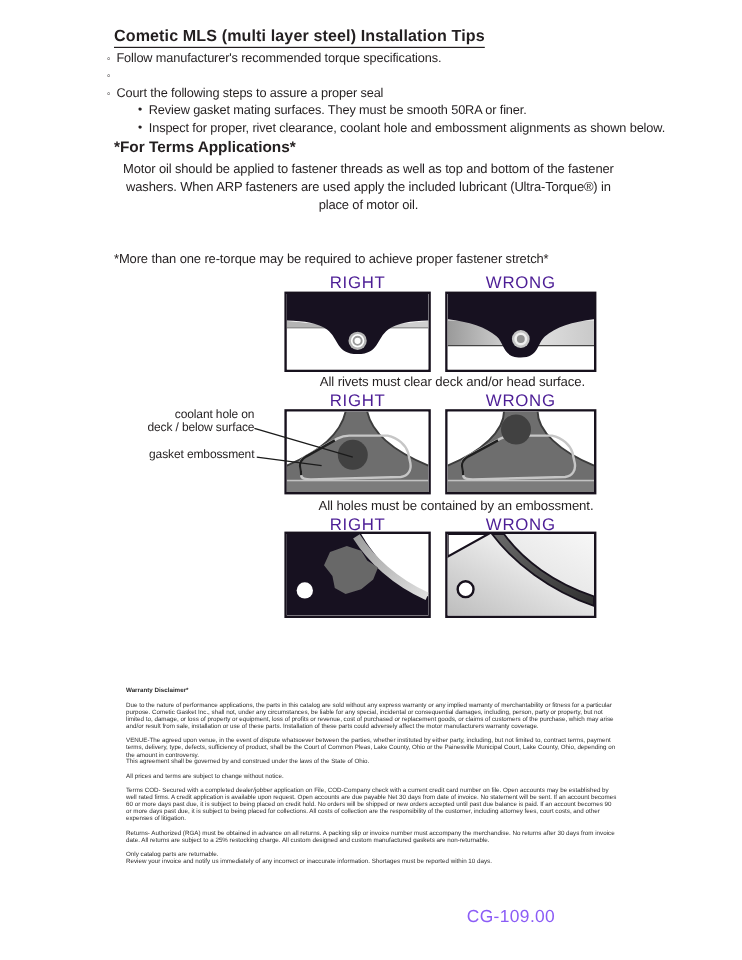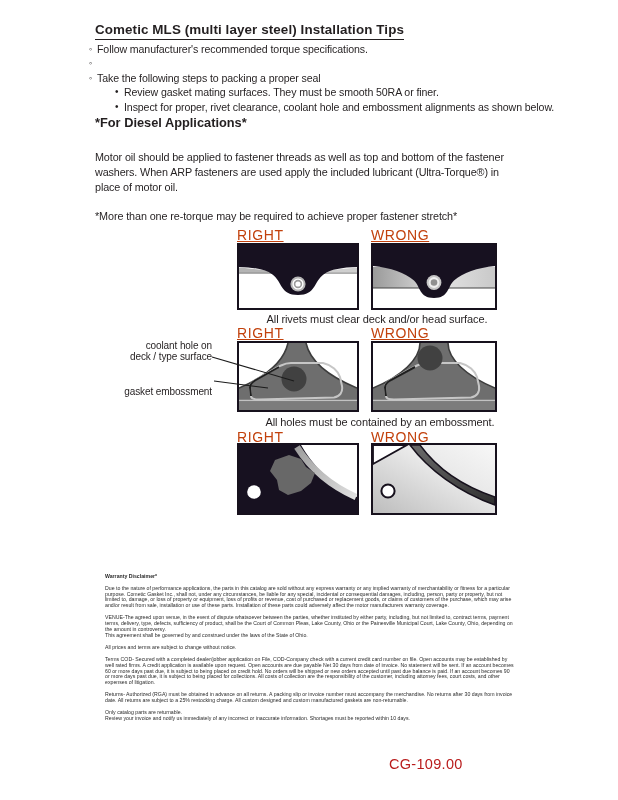--- a/index.html
+++ b/index.html
@@ -12,75 +12,75 @@
   .bullets{position:absolute;left:89px;top:42px;font-size:10.6px;line-height:14.4px;
            letter-spacing:-.1px;}
   .b-row{display:flex;}
   .b-row .mk{width:8px;flex:none;font-size:9px;}
   .b-row.sub{margin-left:26px;}
   .b-row.sub .mk{width:9px;font-size:10px;}
 
   .sec-head{position:absolute;left:95px;top:115px;font-size:12.8px;font-weight:bold;}
   .para{position:absolute;left:95px;width:424px;font-size:10.8px;line-height:15px;
         letter-spacing:-.12px;}
-  .p1{top:150px;}
+  .p1{top:134px;text-align:center;}
   .p2{top:167px;}
   .note{position:absolute;left:95px;top:210px;font-size:10.8px;letter-spacing:-.1px;text-align:center;}
 
-  .fig-label{position:absolute;font-size:14px;letter-spacing:.6px;text-align:left;color:#c2410c;text-decoration:underline;}
+  .fig-label{position:absolute;font-size:14px;letter-spacing:.6px;text-align:center;color:#4c1d95;}
   .fig-box{position:absolute;border:2px solid #17111d;box-sizing:border-box;background:#fff;}
   .fig-box svg{display:block;width:100%;height:100%;}
   .fig-caption{position:absolute;font-size:11px;line-height:13px;letter-spacing:-.1px;
                white-space:pre-line;text-align:center;}
 
   .anno{position:absolute;font-size:10px;line-height:11.4px;text-align:right;
         letter-spacing:-.1px;white-space:pre-line;}
   .leader{position:absolute;left:206px;top:347px;width:96px;height:44px;z-index:5;}
 
   .legal{position:absolute;left:105px;top:573px;width:820px;
          transform:scale(.5);transform-origin:0 0;
          font-size:10.4px;line-height:11.8px;color:#2b2b2b;}
   .legal p{margin:0 0 12px 0;}
   .legal p.tight{margin-bottom:0;}
   .legal .lh{font-weight:bold;margin-bottom:12px;}
 
-  .page-code{position:absolute;left:389px;top:756px;font-size:14.5px;letter-spacing:.3px;color:#b91c1c;}
+  .page-code{position:absolute;left:389px;top:756px;font-size:14.5px;letter-spacing:.3px;color:#8b5cf6;}
 
   .ink{fill:var(--ink,#171120);}
 </style>
 </head>
 <body>
 
 <div class="page">
 
   <div class="title">Cometic MLS (multi layer steel) Installation Tips</div>
 
   <div class="bullets">
     <div class="b-row">
       <span class="mk">◦</span>
       <span>Follow manufacturer's recommended torque specifications.</span>
     </div>
     <div class="b-row">
       <span class="mk">◦</span>
     </div>
     <div class="b-row">
       <span class="mk">◦</span>
-      <span>Take the following steps to packing a proper seal</span>
+      <span>Court the following steps to assure a proper seal</span>
     </div>
     <div class="b-row sub">
       <span class="mk">•</span>
       <span>Review gasket mating surfaces.  They must be smooth 50RA or finer.</span>
     </div>
     <div class="b-row sub">
       <span class="mk">•</span>
       <span>Inspect for proper, rivet clearance, coolant hole and embossment alignments as shown below.</span>
     </div>
   </div>
 
-  <div class="sec-head">*For Diesel Applications*</div>
+  <div class="sec-head">*For Terms Applications*</div>
   <div class="para p1">Motor oil should be applied to fastener threads as well as top and bottom of the fastener washers. When ARP fasteners are used apply the included lubricant (Ultra-Torque®) in place of motor oil.</div>
   <div class="note">*More than one re-torque may be required to achieve proper fastener stretch*</div>
 
   <div class="fig-label" style="left:237px;top:227px;width:122px;">RIGHT</div>
   <div class="fig-label" style="left:371px;top:227px;width:126px;">WRONG</div>
 
   <div class="fig-box" style="left:237px;top:243px;width:122px;height:67px;">
     <svg viewBox="0 0 118 63" preserveAspectRatio="none">
       <rect width="118" height="63" fill="#ffffff"></rect>
       <path d="M0,28 L46,28 C30,25.5 12,23.5 0,22.5 Z" fill="#b4b4b4"></path>
@@ -111,22 +111,22 @@
       <circle cx="61" cy="37.5" r="3.3" fill="#909090"></circle>
     </svg>
   </div>
 
   <div class="fig-caption" style="left:237px;top:313px;width:280px;">All rivets must clear deck and/or head surface.</div>
 
   <div class="fig-label" style="left:237px;top:325px;width:122px;">RIGHT</div>
   <div class="fig-label" style="left:371px;top:325px;width:126px;">WRONG</div>
 
   <div class="anno" style="left:104px;top:340px;width:108px;">coolant hole on
-deck / type surface</div>
-  <div class="anno" style="left:104px;top:386px;width:108px;">gasket embossment</div>
+deck / below surface</div>
+  <div class="anno" style="left:104px;top:374px;width:108px;">gasket embossment</div>
 
   <div class="fig-box" style="left:237px;top:341px;width:122px;height:71px;">
     <svg viewBox="0 0 118 67" preserveAspectRatio="none">
       <rect width="118" height="67" fill="#ffffff"></rect>
       <path d="M0,45 C28,33 45,18 49,0 L67,0 C71,18 89,33 118,45 L118,67 L0,67 Z" fill="#6e6e6e"></path>
       <path d="M0,45 C28,33 45,18 49,0" stroke="#3c3c3c" stroke-width="1.6" fill="none"></path>
       <path d="M67,0 C71,18 89,33 118,45" stroke="#3c3c3c" stroke-width="1.6" fill="none"></path>
       <line x1="0" y1="57.5" x2="118" y2="57.5" stroke="#c2c2c2" stroke-width="1.4"></line>
       <rect x="0" y="58.5" width="118" height="8.5" fill="#7c7c7c"></rect>
       <path d="M12,53 L11,44 C11,41 13,39 16,37 L42,22.5 C45,21 48,20 52,20 L84,20 C93,22 99,28 101,34 L103,43 C104,49 101,53.5 95,54.5 L20,56.5 C15,56.5 12,56 12,53 Z" fill="none" stroke="#c6c6c6" stroke-width="2"></path>

